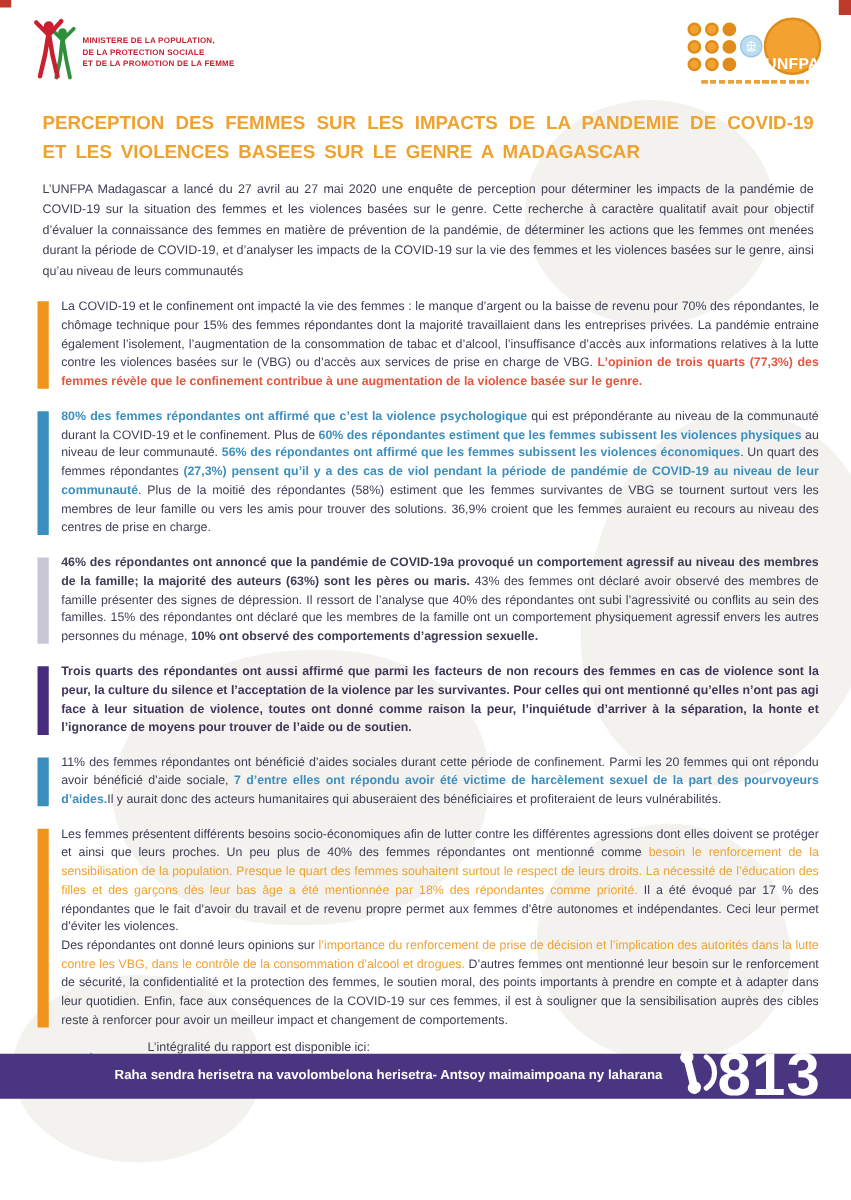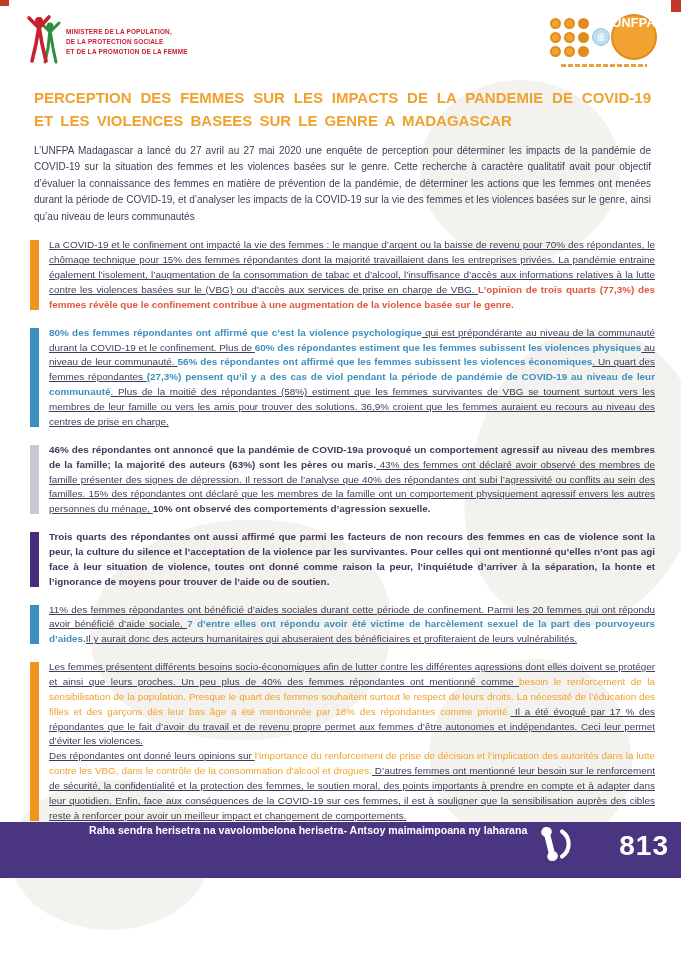--- a/index.html
+++ b/index.html
@@ -28,52 +28,52 @@
   .mppspf-figures{margin:0 4px 0 -8px;}
   .mppspf-ministry{color:#c8202f;font-size:6.4px;font-weight:bold;line-height:1.55;letter-spacing:.2px;}
 
   .unfpa{display:flex;flex-direction:column;align-items:center;}
   .unfpa-top{display:flex;align-items:center;}
   .dots{display:grid;grid-template-columns:repeat(3,1fr);grid-gap:3px;margin-right:2px;}
   .dot{width:11px;height:11px;border-radius:50%;background:#f2a230;border:2px solid #e08c1a;box-sizing:border-box;}
   .dot.dark{background:#e08c1a;}
   .un-emblem{width:16px;height:16px;border-radius:50%;background:#bcdcf0;border:1px solid #9cc6e4;display:flex;align-items:center;justify-content:center;margin:0 1px;}
   .un-emblem svg{display:block;}
-  .unfpa-circle{width:46px;height:46px;border-radius:50%;background:#f2a230;border:2px solid #e08c1a;display:flex;align-items:flex-start;justify-content:center;box-sizing:border-box;}
+  .unfpa-circle{width:46px;height:46px;border-radius:50%;background:#f2a230;border:2px solid #e08c1a;display:flex;align-items:flex-end;justify-content:center;box-sizing:border-box;}
   .unfpa-circle span{color:#ffffff;font-weight:bold;font-size:12.5px;letter-spacing:.3px;}
   .unfpa-tagline{margin-top:4px;width:86px;height:3px;background:repeating-linear-gradient(90deg,#e9a23b 0 5px,#ffffff 5px 7px);}
 
   
   .title{margin:16px 30px 0 34px;color:#f0a22e;font-size:15px;font-weight:bold;line-height:1.55;text-align:justify;word-spacing:3px;}
   .intro{margin:10px 30px 0 34px;color:#3f3d56;font-size:10px;line-height:1.66;text-align:justify;}
   .section-heading{margin:14px 30px 0 34px;color:#f0a22e;font-size:14.5px;font-weight:bold;}
 
   
   .para{position:relative;margin:13px 26px 0 30px;padding-left:19px;}
   .para .bar{position:absolute;left:0;top:2px;bottom:3px;width:9px;}
   .para p{margin:0;font-size:9.9px;line-height:1.5;text-align:justify;color:#3f3d56;}
-  .sg-normal{color:#3f3d56;text-decoration:underline;}
+  .sg-normal{color:#3f3d56;}
   .sg-red{color:#e2573f;font-weight:bold;}
   .sg-blue{color:#3d8fbe;font-weight:bold;}
   .sg-dark{color:#3f3d56;font-weight:bold;}
   .sg-purple{color:#413659;font-weight:bold;}
   .sg-orange{color:#f0a22e;font-weight:normal;}
 
   
   .report{display:flex;align-items:flex-start;margin:6px 26px 0 18px;}
   .report-arrow{flex:0 0 auto;margin-top:8px;}
   .report-text{margin-left:22px;font-size:10px;line-height:1.6;}
   .report-label{color:#3f3d56;}
   .report-url{color:#3d8fbe;font-weight:bold;text-decoration:none;display:block;}
 
   
-  .footer{position:absolute;left:0;right:0;bottom:0;height:56px;background:#4a3581;display:flex;align-items:flex-start;justify-content:flex-end;z-index:2;padding-right:12px;box-sizing:border-box;}
+  .footer{position:absolute;left:0;right:0;bottom:0;height:36px;background:#4a3581;display:flex;align-items:center;justify-content:flex-end;z-index:2;padding-right:24px;box-sizing:border-box;}
   .footer-lines{color:#ffffff;font-size:10.6px;font-weight:bold;line-height:1.55;text-align:right;}
   .phone{display:flex;align-items:center;margin-left:10px;}
-  .phone-number{color:#ffffff;font-size:28px;font-weight:bold;letter-spacing:1px;line-height:1;margin-left:48px;}
+  .phone-number{color:#ffffff;font-size:48px;font-weight:bold;letter-spacing:1px;line-height:1;}
 </style>
 </head>
 <body>
 
 <div class="page">
   <div class="wm wm1"></div>
   <div class="wm wm2"></div>
   <div class="wm wm3"></div>
   <div class="wm wm4"></div>
   <div class="wm wm5"></div>

